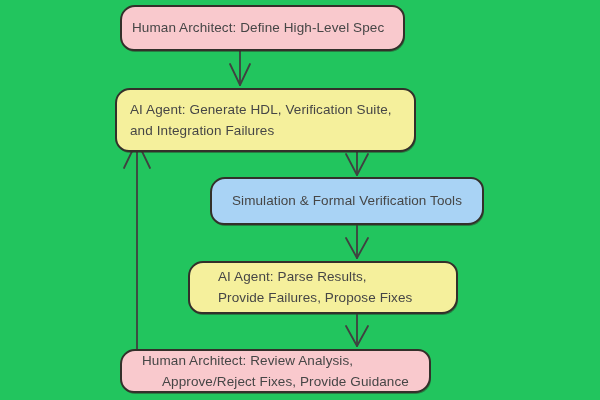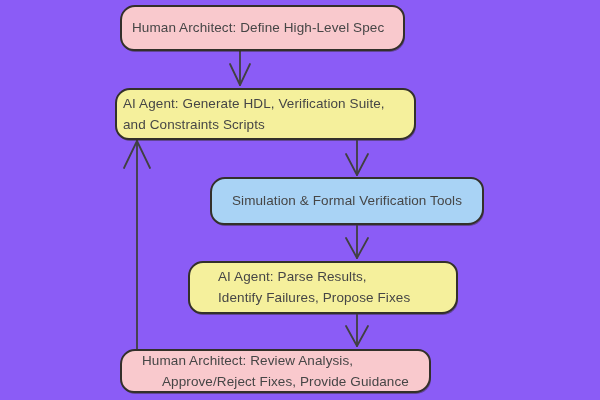--- a/index.html
+++ b/index.html
@@ -43,21 +43,21 @@
     stroke: #404040;
     stroke-width: 1.8;
     fill: none;
     stroke-linecap: round;
     stroke-linejoin: round;
   }
 </style>
 </head>
 <body>
 
-<div class="stage" style="background: #8b5cf6;">
+<div class="stage" style="background: #22c55e;">
   <svg class="arrows-layer" viewBox="0 0 600 400" xmlns="http://www.w3.org/2000/svg">
       <g>
         <line x1="240" y1="51" x2="240" y2="85" stroke="#404040"></line>
         <polyline points="230,64 240,85 250,64" stroke="#404040"></polyline>
       </g>
       <g>
         <line x1="357" y1="141" x2="357" y2="175" stroke="#404040"></line>
         <polyline points="346,154 357,175 368,154" stroke="#404040"></polyline>
       </g>
       <g>
@@ -70,28 +70,28 @@
       </g>
       <g>
         <line x1="137" y1="349" x2="137" y2="141" stroke="#404040"></line>
         <polyline points="124,168 137,141 150,168" stroke="#404040"></polyline>
       </g>
     </svg>
 
 <div class="node" style="left: 120px; top: 5px; width: 285px; height: 46px; background: rgb(249, 201, 205); border-color: rgb(51, 48, 42); padding-left: 10px;">
       <div class="line" style="color: rgb(70, 70, 70);">Human Architect: Define High-Level Spec</div>
     </div>
-    <div class="node" style="left: 115px; top: 88px; width: 301px; height: 52px; background: rgb(245, 240, 156); border-color: rgb(51, 48, 42); padding-left: 6px;">
+    <div class="node" style="left: 115px; top: 88px; width: 301px; height: 64px; background: rgb(245, 240, 156); border-color: rgb(51, 48, 42); padding-left: 13px;">
       <div class="line" style="color: rgb(70, 70, 70);">AI Agent: Generate HDL, Verification Suite,</div>
-      <div class="line" style="color: rgb(70, 70, 70);">and Constraints Scripts</div>
+      <div class="line" style="color: rgb(70, 70, 70);">and Integration Failures</div>
     </div>
     <div class="node center" style="left: 210px; top: 177px; width: 274px; height: 48px; background: rgb(169, 211, 245); border-color: rgb(51, 48, 42); text-align: right;">
       <div class="line" style="color: rgb(70, 70, 70);">Simulation &amp; Formal Verification Tools</div>
     </div>
     <div class="node" style="left: 188px; top: 261px; width: 270px; height: 53px; background: rgb(245, 240, 156); border-color: rgb(51, 48, 42); padding-left: 28px;">
       <div class="line" style="color: rgb(70, 70, 70);">AI Agent: Parse Results,</div>
-      <div class="line" style="color: rgb(70, 70, 70);">Identify Failures, Propose Fixes</div>
+      <div class="line" style="color: rgb(70, 70, 70);">Provide Failures, Propose Fixes</div>
     </div>
     <div class="node" style="left: 120px; top: 349px; width: 311px; height: 44px; background: rgb(249, 201, 205); border-color: rgb(51, 48, 42); padding-left: 20px;">
       <div class="line" style="color: rgb(70, 70, 70);">Human Architect: Review Analysis,</div>
       <div class="line" style="color: rgb(70, 70, 70); margin-left: 20px;">Approve/Reject Fixes, Provide Guidance</div>
     </div>
   </div>
 
 </body></html>

